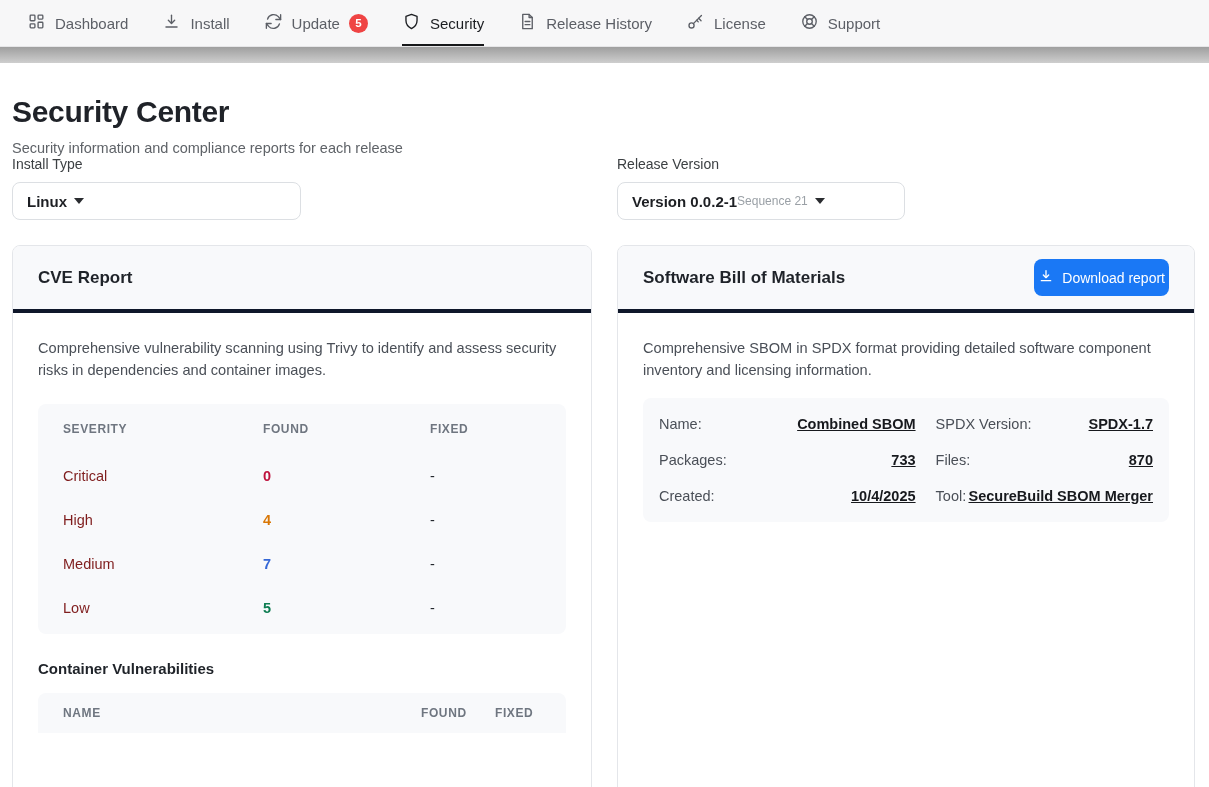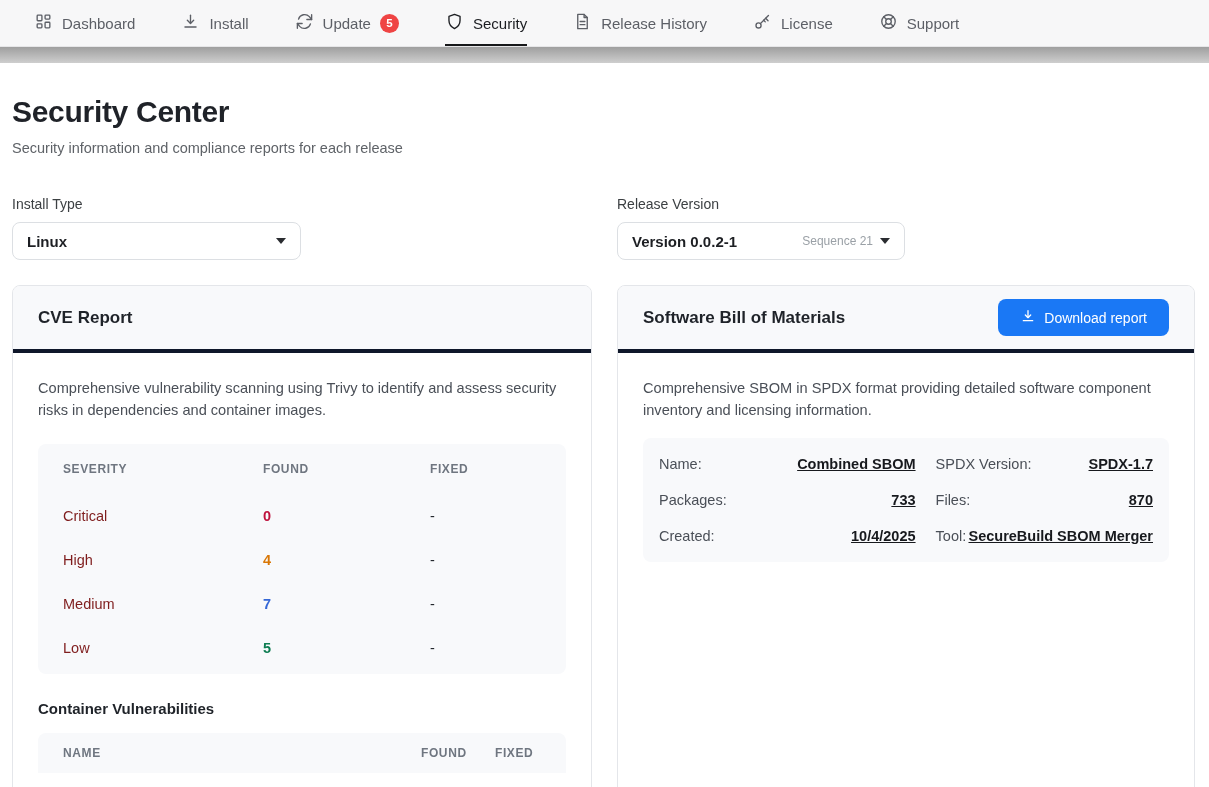--- a/index.html
+++ b/index.html
@@ -1,45 +1,45 @@
 <!DOCTYPE html>
 <html><head>
 <meta charset="utf-8">
 <style>
   * { margin:0; padding:0; box-sizing:border-box; }
   html,body { width:1209px; height:787px; overflow:hidden; background:#fff;
     font-family:"Liberation Sans", sans-serif; color:#202227; }
 
   
   .nav { display:flex; align-items:stretch; height:47px; background:#f7f7f8;
-    border-bottom:1px solid #e6e6e8; padding:0 34px; gap:46px; }
+    border-bottom:1px solid #e6e6e8; padding:0 27px; gap:34px; }
   .nav-item { display:flex; align-items:center; gap:9px; color:#5c5f66;
     font-size:15px; cursor:pointer; border-bottom:2px solid transparent; padding-top:2px; }
   .nav-item svg { width:19px; height:19px; stroke:#5c5f66; fill:none;
     stroke-width:1.7; stroke-linecap:round; stroke-linejoin:round; }
   .nav-item.active { color:#1b1d21; font-weight:500; border-bottom:2px solid #17181a; }
   .nav-item.active svg { stroke:#1b1d21; }
   .badge { display:inline-flex; align-items:center; justify-content:center;
     min-width:19px; height:19px; border-radius:10px; background:#ef4444;
     color:#fff; font-size:11.5px; font-weight:700; padding:0 5px; }
 
   .scroll-band { height:16px; background:linear-gradient(to bottom,#9f9f9f,#cecece); }
 
   
   .main { padding:0 12px; }
   .page-title { font-size:30px; font-weight:700; letter-spacing:-.3px; margin:32px 0 11px; color:#1f2228; }
   .page-subtitle { font-size:14.5px; color:#5f6368; }
 
   
-  .filters { display:flex; margin-top:40px; }
+  .filters { display:flex; }
   .filter-label { font-size:14px; color:#3c4043; margin-bottom:10px; }
   .filter-left { width:289px; }
   .filter-right { width:288px; margin-left:316px; }
   .select-box { height:38px; background:#fff; border:1px solid #dcdfe3; border-radius:8px;
-    display:flex; align-items:center; justify-content:space-between; padding:0 14px;
+    display:flex; align-items:center; padding:0 14px;
     font-size:15px; font-weight:700; color:#1d1f23; cursor:pointer; }
   .caret { width:0; height:0; border-left:5px solid transparent; border-right:5px solid transparent;
     border-top:6px solid #2a2c30; margin-left:7px; }
   .select-meta { display:flex; align-items:center; }
   .sequence { font-size:12px; font-weight:400; color:#9aa0a6; }
 
   
   .cards { display:flex; gap:25px; margin-top:25px; align-items:flex-start; }
   .card { background:#fff; border:1px solid #e4e6ea; border-radius:8px; overflow:hidden; height:620px; }
   .card-left { width:580px; }
@@ -61,21 +61,21 @@
   .sev-dash { font-size:14.5px; color:#24282e; }
 
   
   .cv-title { margin-top:26px; font-size:15px; font-weight:600; color:#1f2329; }
   .cv-head { margin-top:16px; background:#f8f9fb; border-radius:8px 8px 0 0;
     display:flex; align-items:center; padding:13px 25px; }
   .cv-name { flex:1; } .cv-found { width:62px; margin-right:12px; } .cv-fixed { width:46px; }
 
   
   .btn-download { display:flex; align-items:center; gap:8px; background:#1a78f5; color:#fff;
-    border:none; border-radius:8px; padding:9px 22px; font-size:14px; font-weight:500;
+    border:none; border-radius:8px; padding:9px 4px; font-size:14px; font-weight:500;
     font-family:"Liberation Sans", sans-serif; cursor:pointer; }
   .btn-download svg { width:16px; height:16px; stroke:#fff; fill:none;
     stroke-width:2; stroke-linecap:round; stroke-linejoin:round; }
   .sbom-grid { margin-top:16px; background:#f8f9fb; border-radius:8px; padding:8px 16px;
     display:grid; grid-template-columns:1.18fr 1fr; column-gap:20px; }
   .sbom-cell { display:flex; justify-content:space-between; align-items:center; height:36px; white-space:nowrap; }
   .sbom-label { font-size:14.5px; color:#4a4f57; }
   .sbom-value { font-size:14.5px; font-weight:600; color:#17191d;text-decoration:underline; }
 </style>
 </head>

